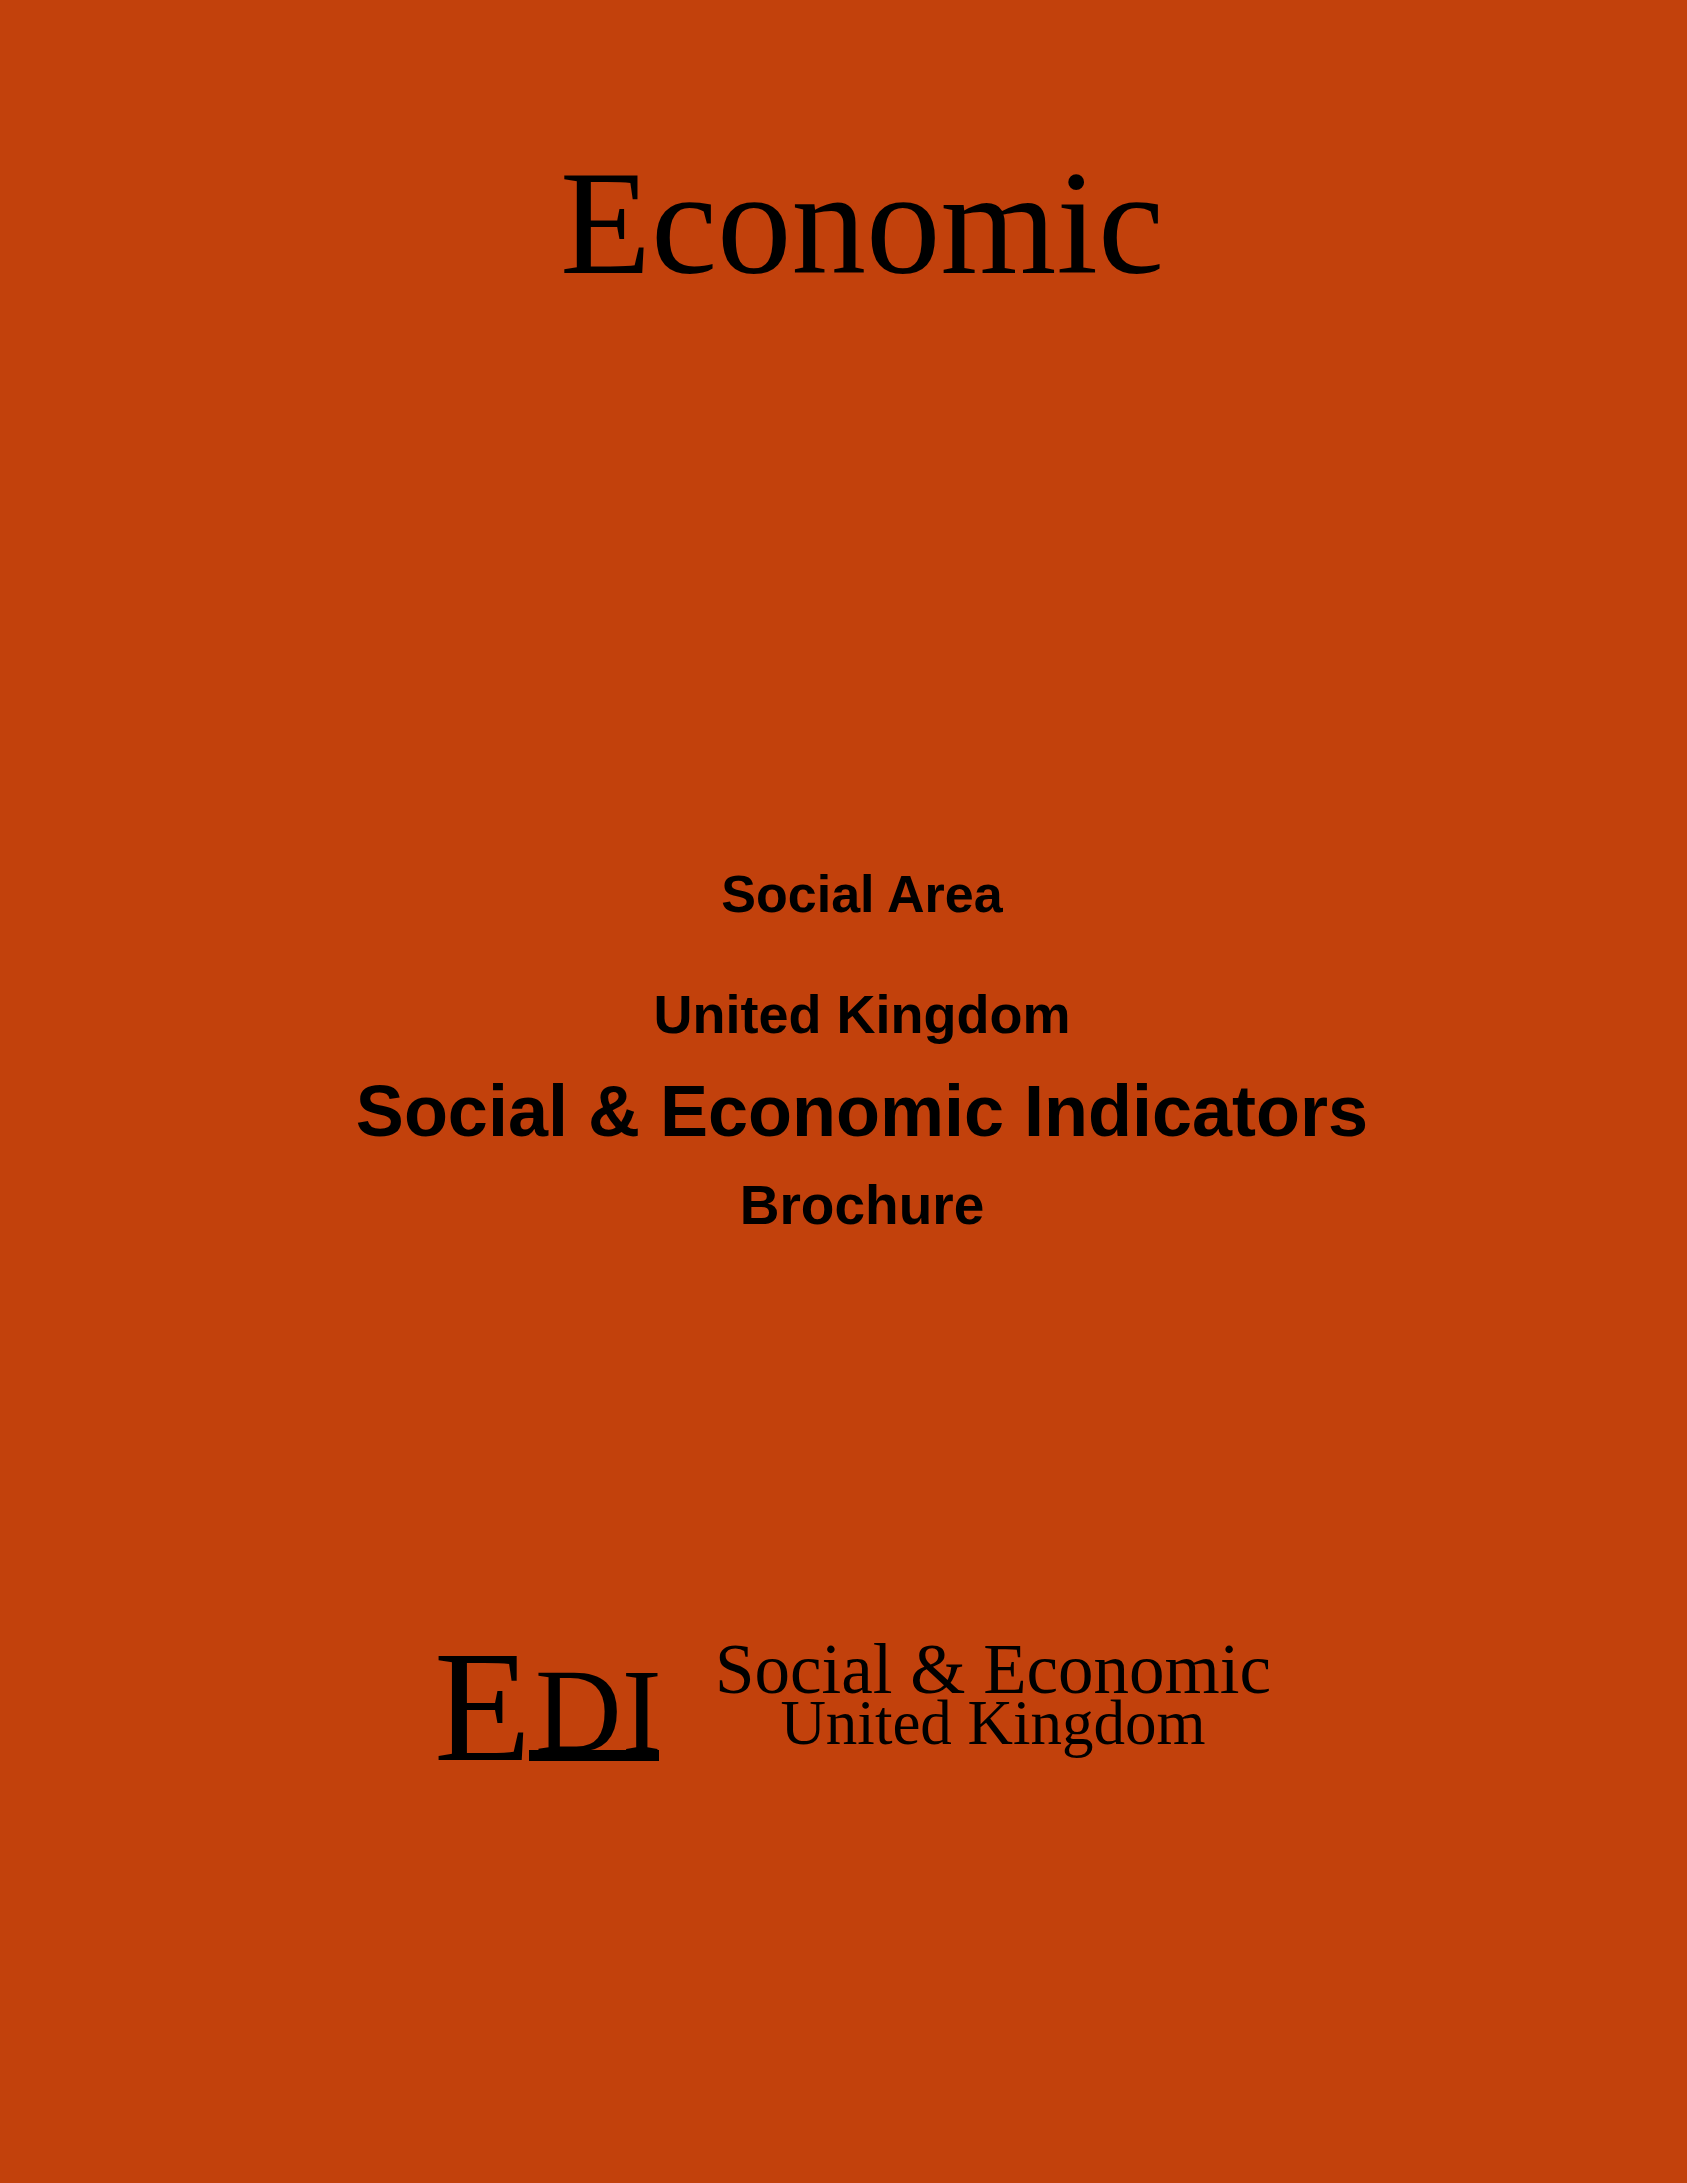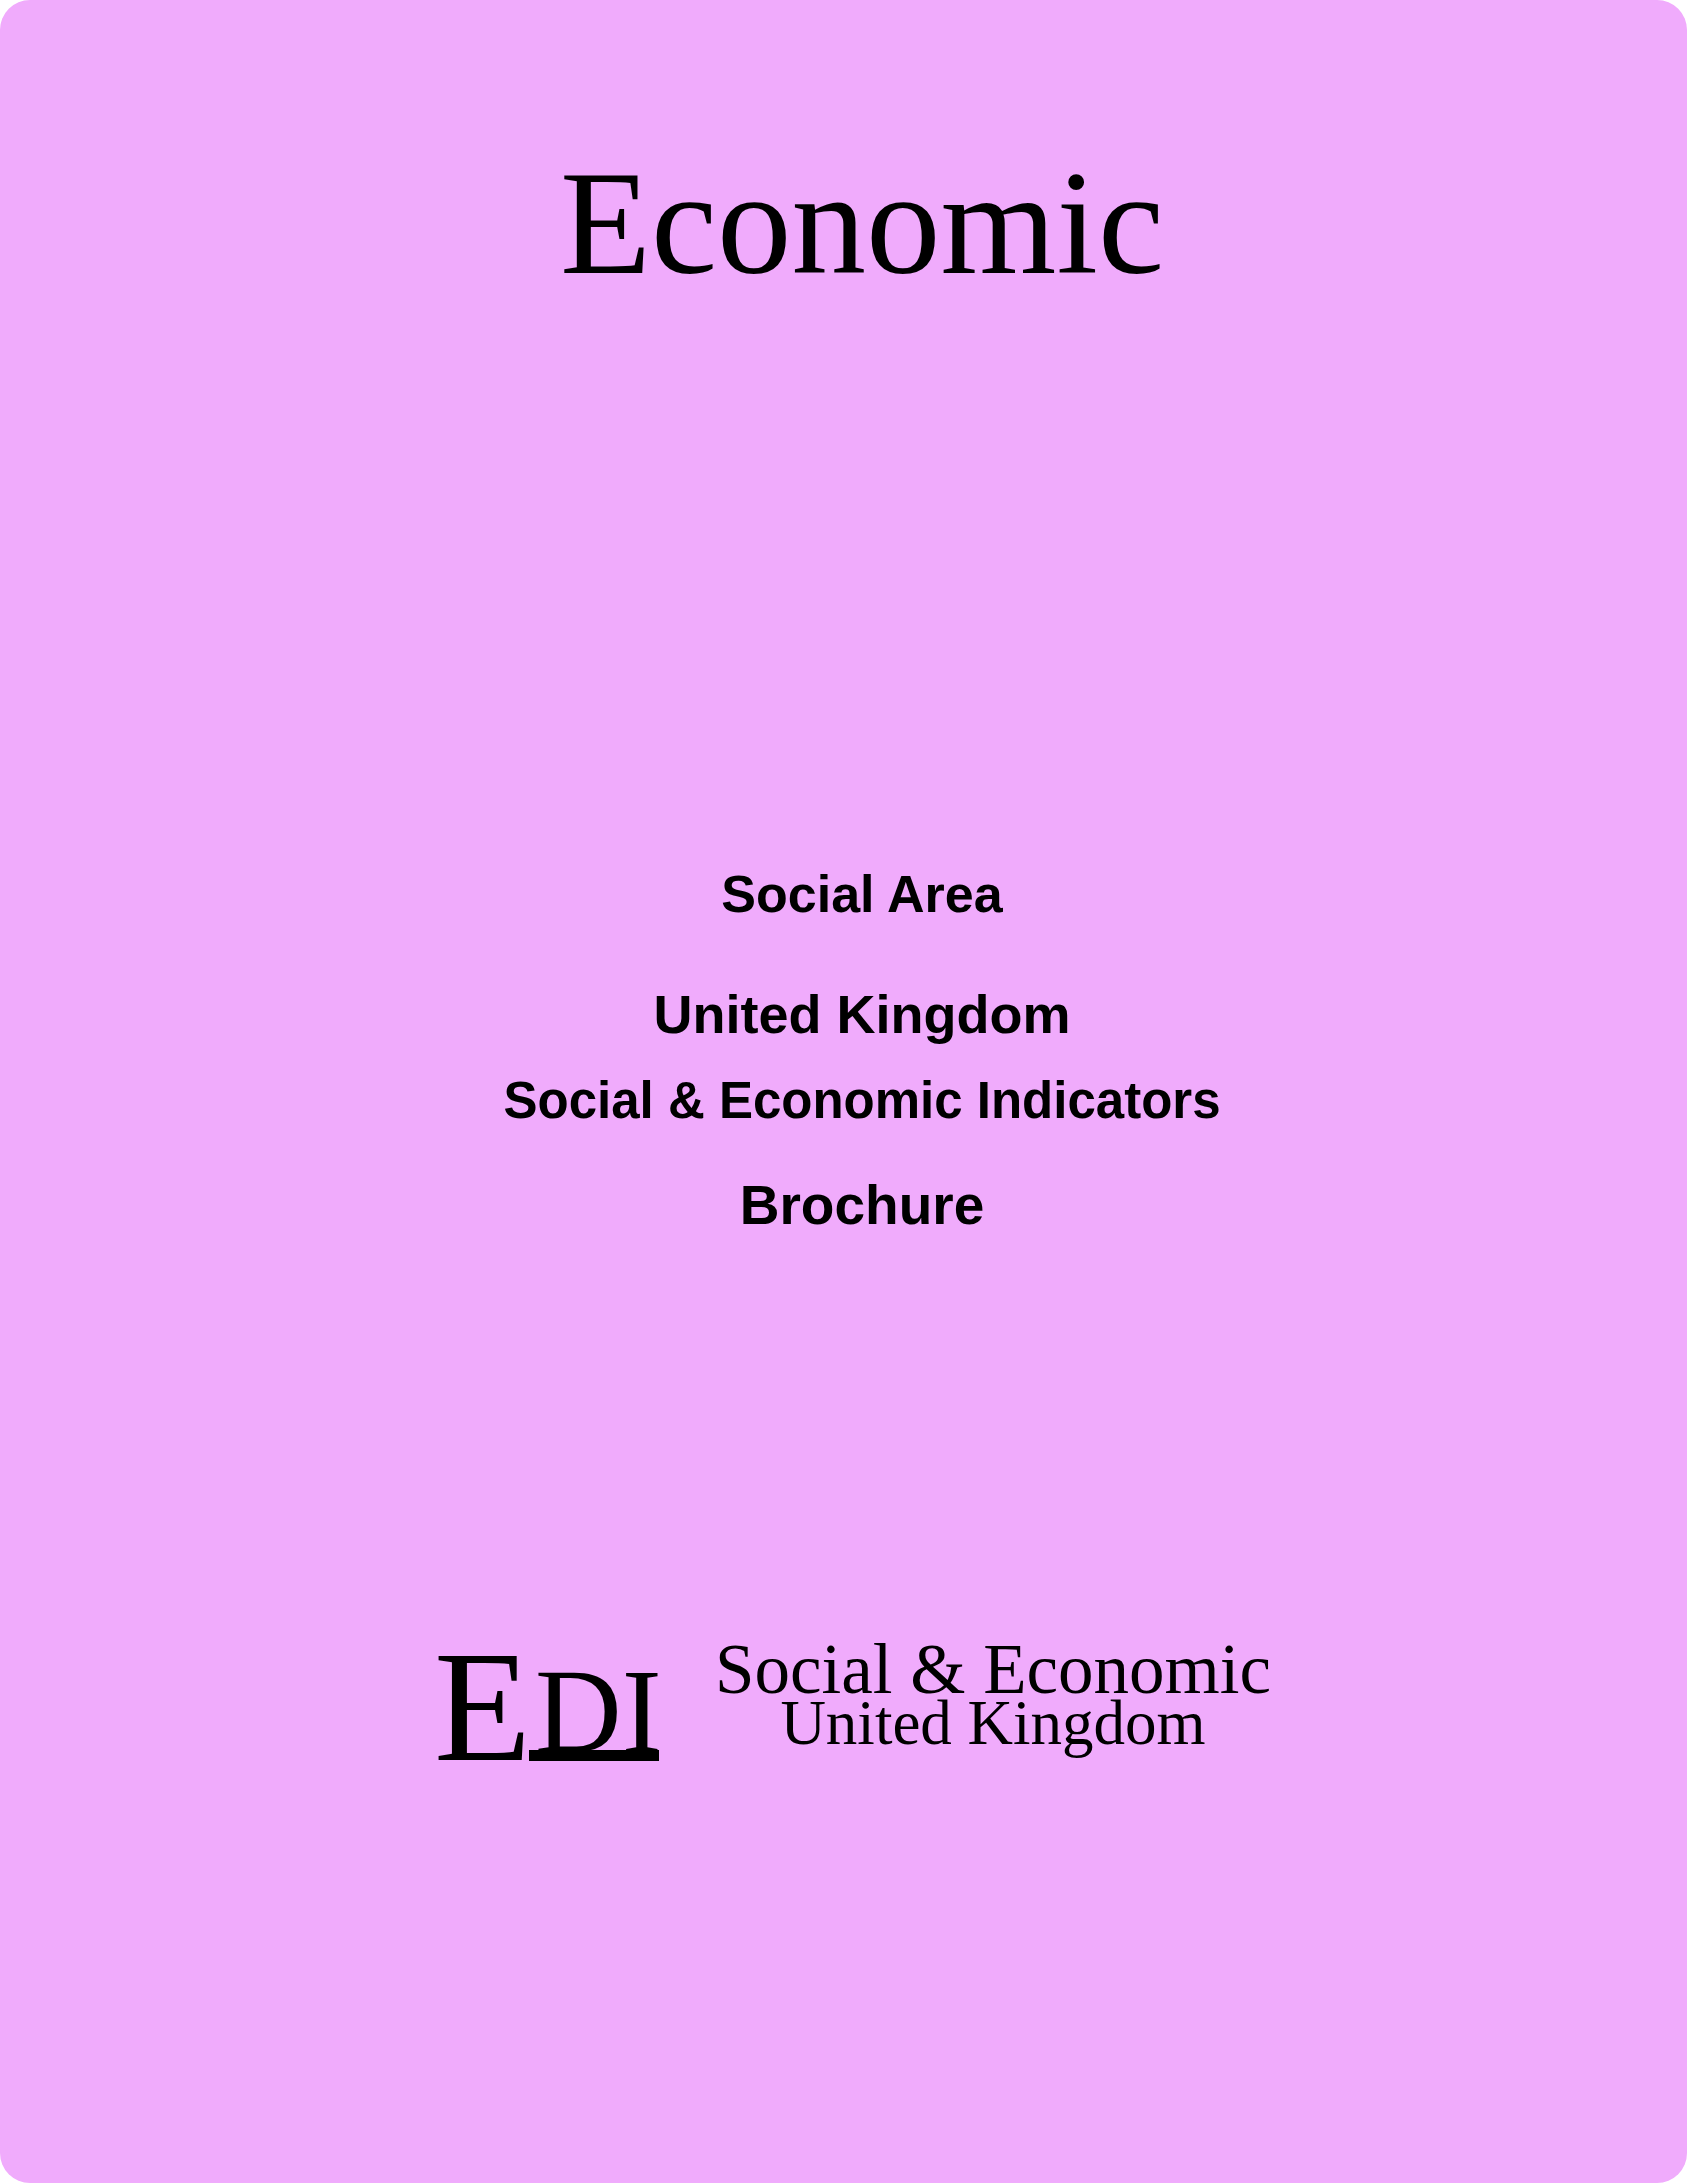--- a/index.html
+++ b/index.html
@@ -4,25 +4,24 @@
 <style>
   html, body {
     margin: 0;
     padding: 0;
     background: #ffffff;
   }
   .page {
     position: relative;
     width: 1687px;
     height: 2183px;
-    background: #f0abfc;
+    background: #c2410c;
     overflow: hidden;
     font-family: "Liberation Sans", sans-serif;
     color: #000000;
-    border-radius: 30px;
   }
   
   .content {
     position: absolute;
     left: 37px;
     top: 0;
     width: 1650px;
     height: 2183px;
   }
   .line {
@@ -45,21 +44,21 @@
     top: 260px;
     font-family: "Liberation Serif", serif;
     font-size: 132px;
     font-weight: 400;
     letter-spacing: -0.018em;
   }
   
   .title-area      { top: 746px; font-size: 58px; font-weight: 700; }
   .title-areatype  { top: 868px; font-size: 52px; font-weight: 700; }
   .title-country   { top: 987px; font-size: 54px; font-weight: 700; }
-  .title-subject   { top: 1075px; font-size: 51px; font-weight: 700; }
+  .title-subject   { top: 1075px; font-size: 72px; font-weight: 700; }
   .title-doctype   { top: 1178px; font-size: 55px; font-weight: 700; }
   
   .edi-initial {
     position: absolute;
     left: 397px;
     top: 1627px;
     font-family: "Liberation Serif", serif;
     font-size: 159px;
     line-height: 1;
     white-space: nowrap;

